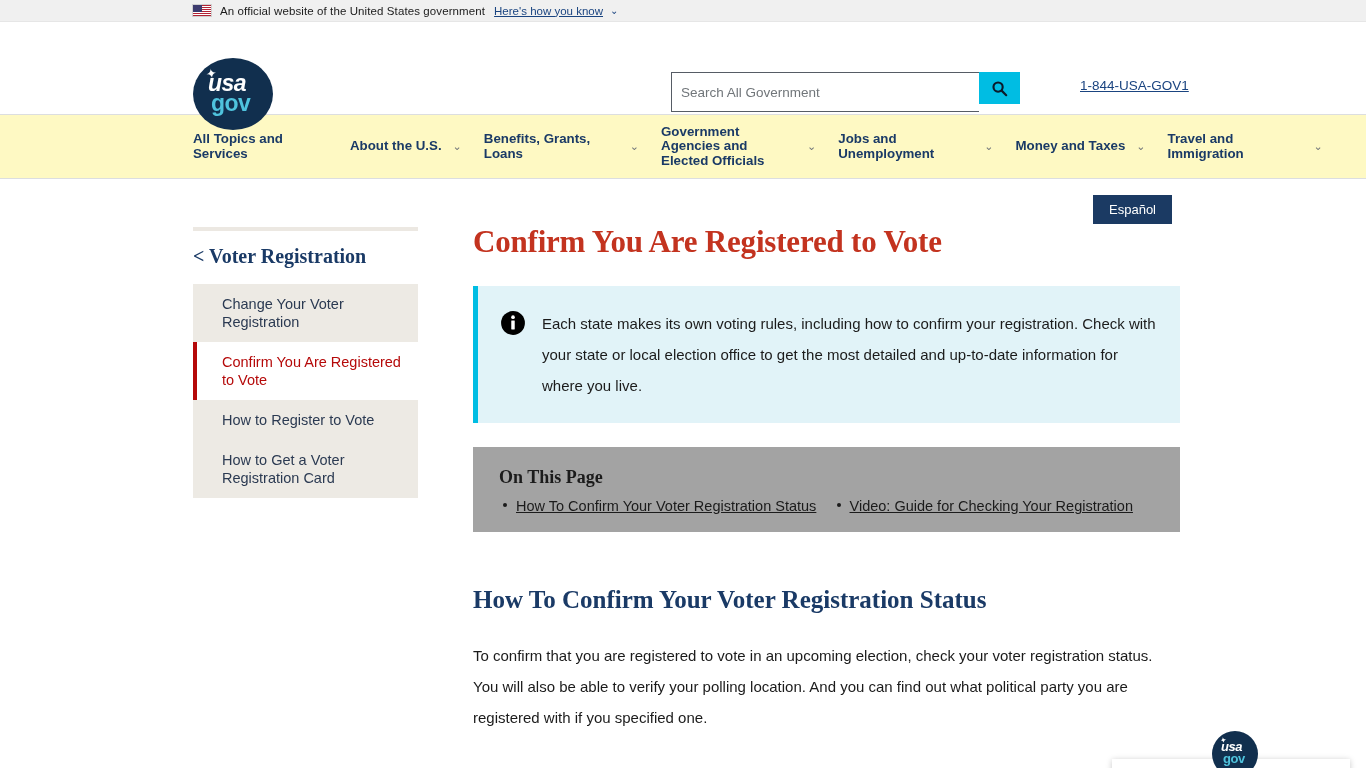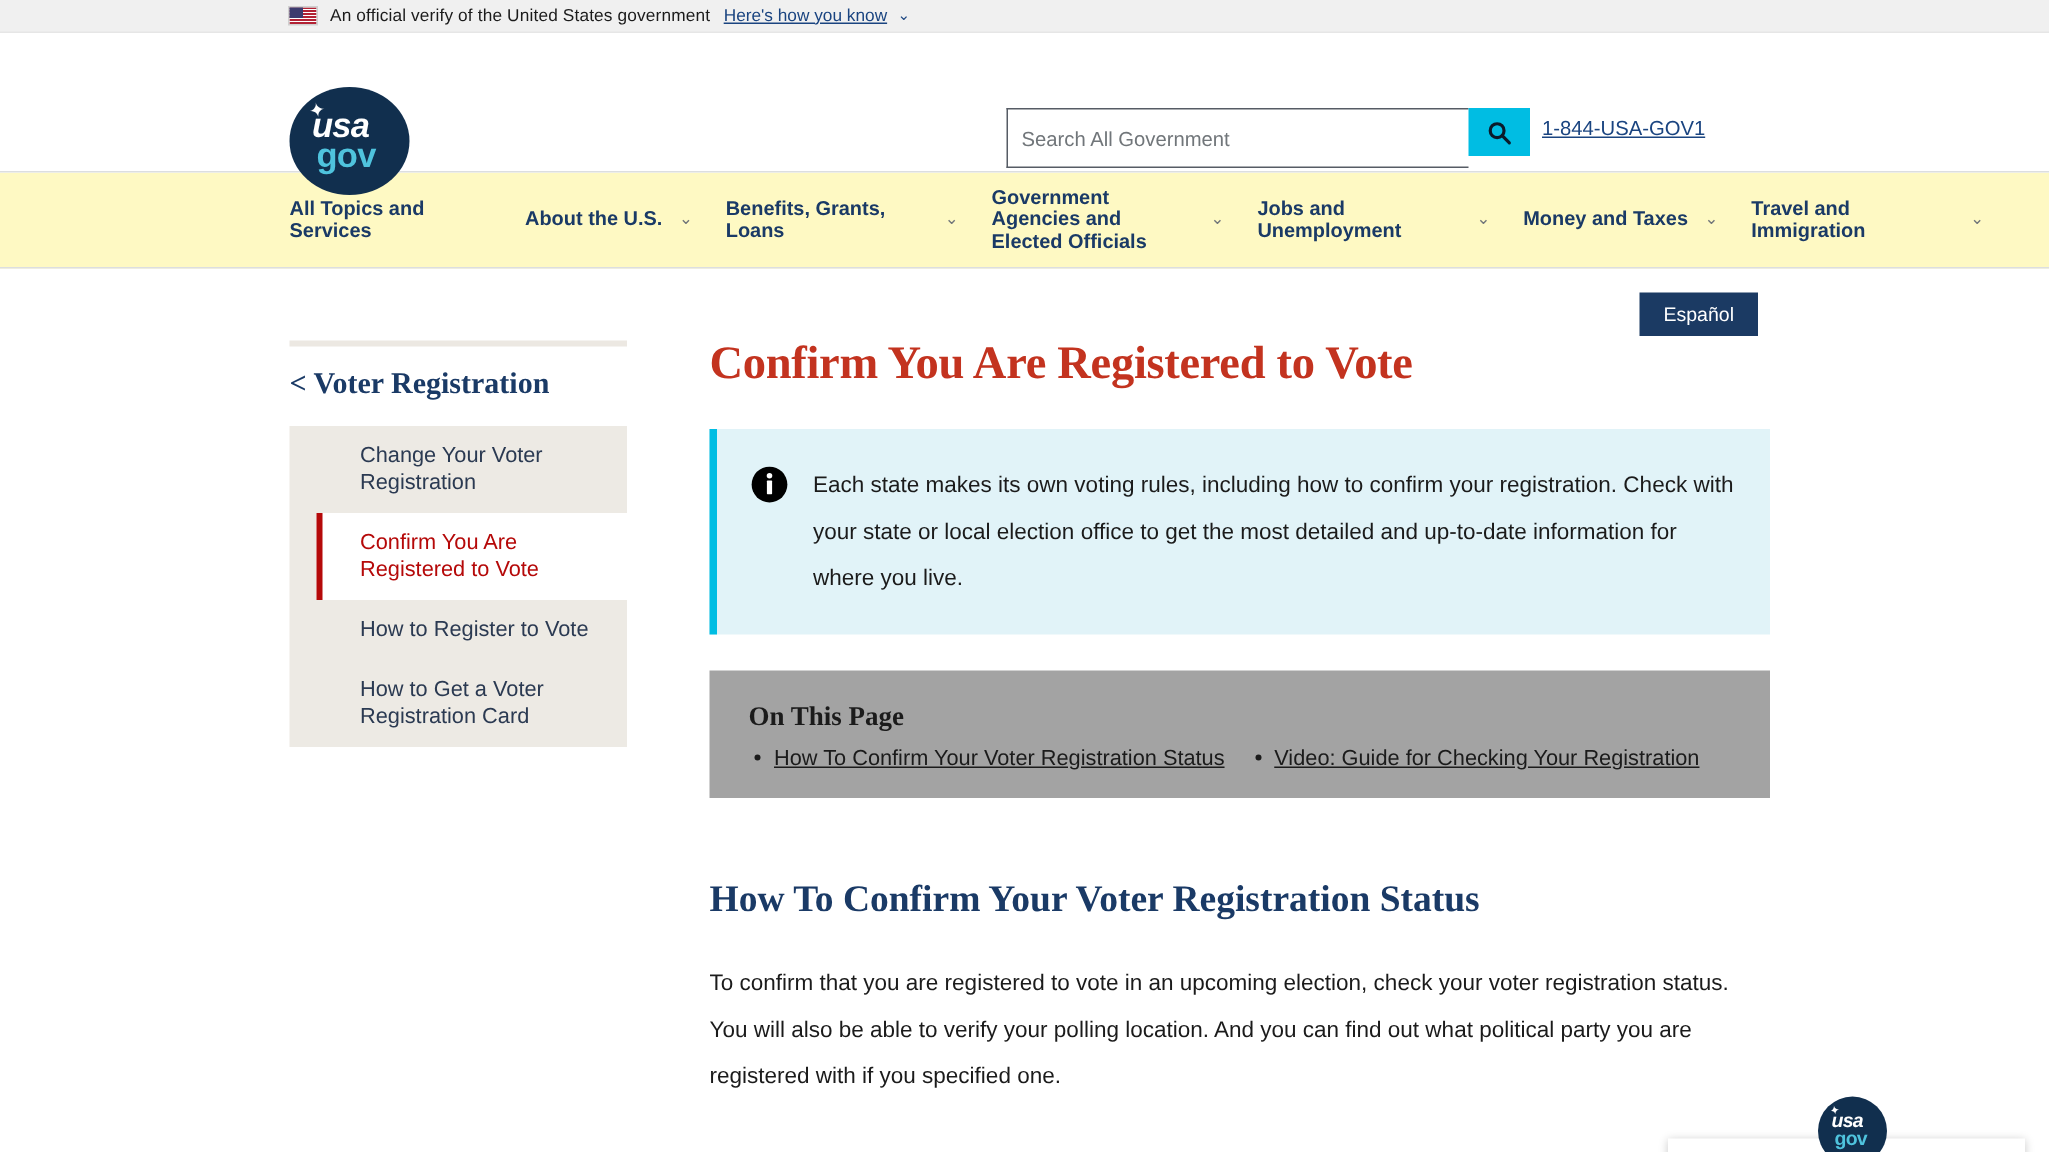--- a/index.html
+++ b/index.html
@@ -120,21 +120,21 @@
     width: 41px; height: 32px;
     background: #00bde3;
     border: none;
     cursor: pointer;
     display: flex;
     align-items: center;
     justify-content: center;
   }
   .phone-link {
     position: absolute;
-    left: 1028px; top: 56px;
+    left: 1080px; top: 56px;
     font-size: 13.5px;
     color: #1a4480;
     text-decoration: underline;
     cursor: pointer;
   }
 
   
   .nav {
     height: 64px;
     background: #fef9c3;
@@ -198,21 +198,21 @@
     margin-bottom: 14px;
   }
   .sidebar-title {
     font-family: "Liberation Serif", serif;
     font-size: 20px;
     font-weight: bold;
     color: #1a3a66;
     margin-bottom: 16px;
     cursor: pointer;
   }
-  .sidebar-list { background: #edeae4; padding-left: 18px; }
+  .sidebar-list { background: #edeae4; }
   .sidebar-link {
     display: block;
     padding: 11px 14px 11px 25px;
     font-size: 14.5px;
     line-height: 18px;
     color: #2b3a52;
     cursor: pointer;
     border-left: 4px solid transparent;
   }
   .sidebar-link.active {
@@ -334,21 +334,21 @@
     font-size: 17px;
     line-height: 1;
     cursor: pointer;
   }
 </style>
 </head>
 <body>
 
 <div class="gov-banner">
   <span class="flag"></span>
-  <span class="banner-text">An official verify of the United States government</span>
+  <span class="banner-text">An official website of the United States government</span>
   <span class="banner-link">Here's how you know</span>
   <span class="banner-chev">⌄</span>
 </div>
 
 <div class="header">
   <div class="logo">
     <div class="logo-circle">
       <span class="logo-star">✦</span>
       <span class="logo-usa">usa</span>
       <span class="logo-gov">gov</span>

